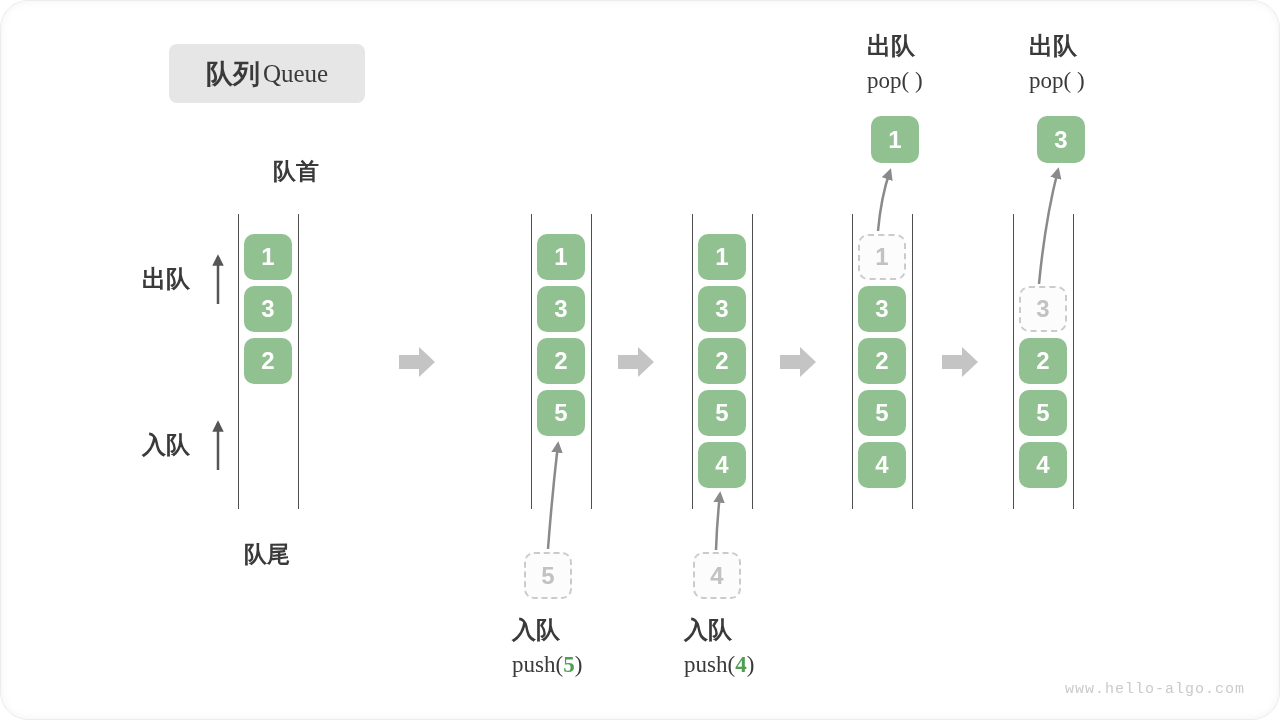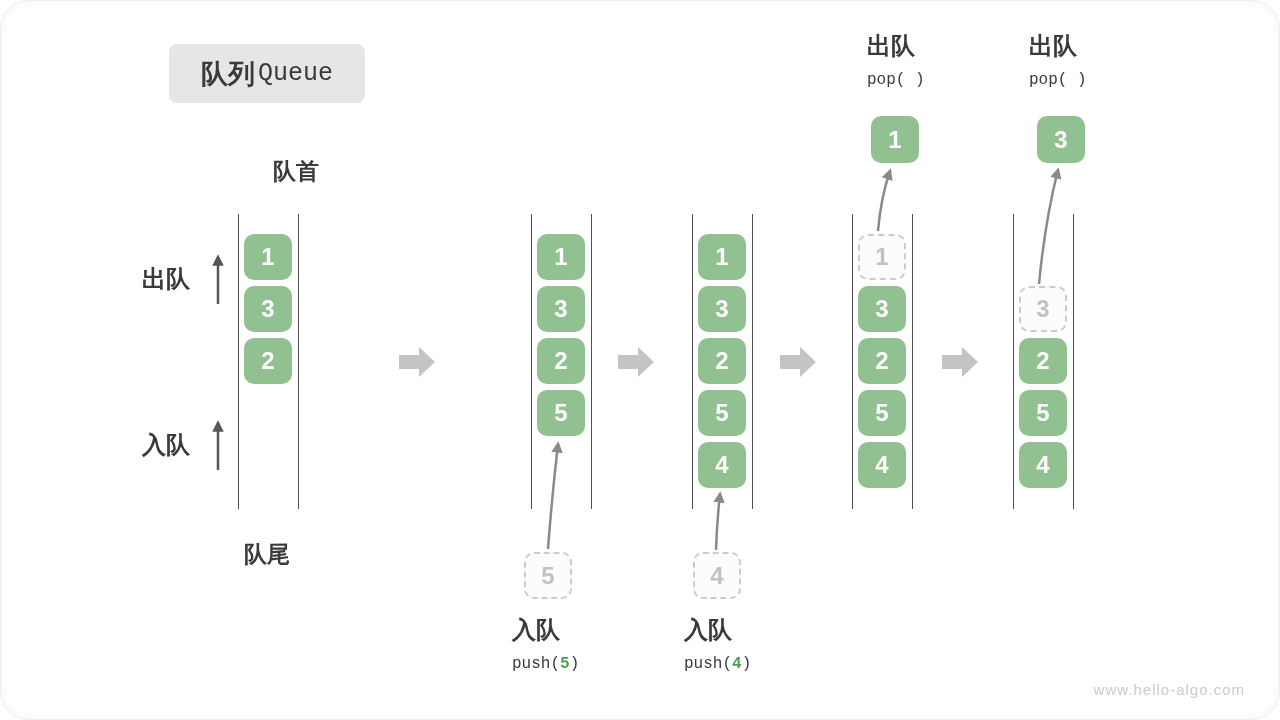--- a/index.html
+++ b/index.html
@@ -22,21 +22,21 @@
     background:#fff;border:1px solid #ececec;border-radius:28px;
     box-shadow:inset 0 0 10px rgba(0,0,0,.05);
     overflow:hidden;
   }
   .title-box{
     position:absolute;left:168px;top:43px;width:196px;height:59px;
     background:var(--title-bg);border-radius:8px;
     display:flex;align-items:center;justify-content:center;gap:3px;
   }
   .title-zh{font-size:27px;font-weight:700;color:var(--text-dark);}
-  .title-en{font-size:25px;font-weight:500;color:var(--text-dark);font-family:Liberation Mono, monospace;}
+  .title-en{font-size:25px;font-weight:500;color:var(--text-dark);font-family:Liberation Serif, serif;}
 
   .side-label{position:absolute;font-size:24px;font-weight:700;color:var(--text-dark);white-space:nowrap;}
 
   .rail{
     position:absolute;
     border-left:1.5px solid var(--rail-gray);
     border-right:1.5px solid var(--rail-gray);
   }
   .cell{
     position:absolute;width:48px;height:46px;border-radius:10px;
@@ -47,35 +47,35 @@
   }
   .cell.dashed{
     background:#FCFCFC;border:2px dashed var(--dashed-gray);
     color:var(--dashed-text);
   }
   .float-cell{position:absolute;width:48px;height:47px;z-index:2;}
 
   .op-label{position:absolute;color:var(--text-dark);white-space:nowrap;z-index:3;}
   .op-label .zh{font-size:24px;font-weight:600;line-height:34px;}
   .op-label .code{
-    font-family:Liberation Mono, monospace;
-    font-size:16px;font-weight:400;line-height:35px;color:var(--text-dark);
+    font-family:Liberation Serif, serif;
+    font-size:23px;font-weight:400;line-height:35px;color:var(--text-dark);
   }
   .op-label .code .arg{color:var(--green-accent);font-weight:700;}
 
   .overlay{position:absolute;left:0;top:0;width:1280px;height:720px;pointer-events:none;z-index:4;}
   .overlay .block{fill:var(--block-arrow-gray);}
   .overlay .thin{stroke:var(--thin-arrow-gray);stroke-width:2.5;fill:none;}
   .overlay .side{stroke:var(--side-arrow-gray);stroke-width:2.5;fill:none;}
   .mk-gray{fill:var(--thin-arrow-gray);}
   .mk-dark{fill:var(--side-arrow-gray);}
 
   .watermark{
     position:absolute;right:34px;bottom:21px;
-    font-family:Liberation Sans, sans-serif;
+    font-family:Liberation Mono, monospace;
     font-size:15px;color:var(--watermark-gray);letter-spacing:1px;
   }
 </style>
 </head>
 <body>
 
 <div class="canvas">
 
   <div class="title-box">
     <span class="title-zh">队列</span>

